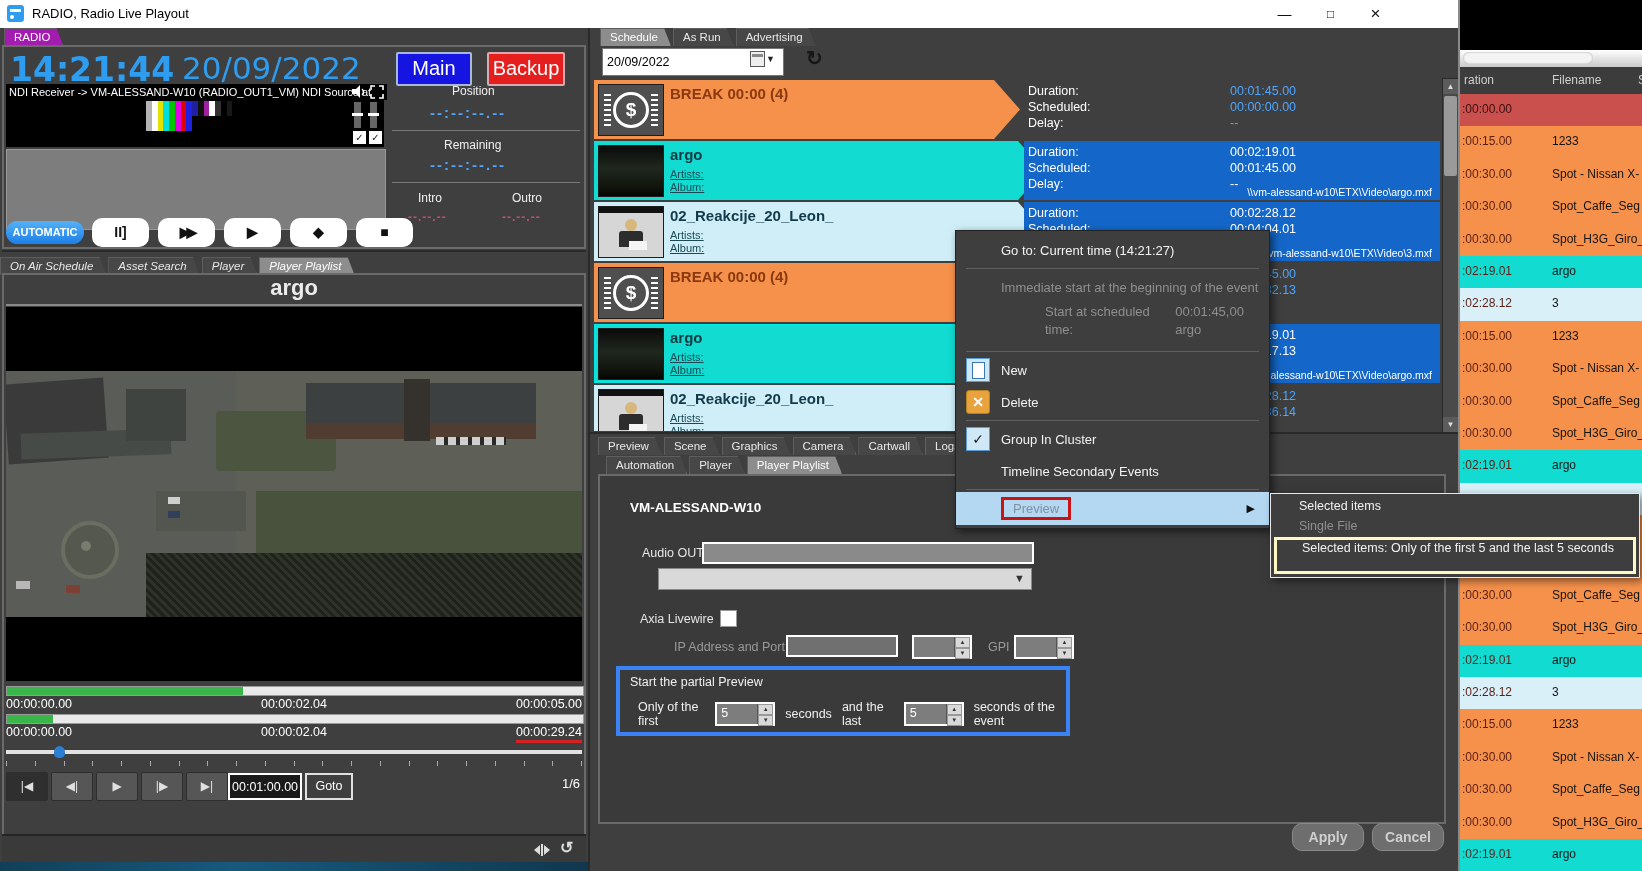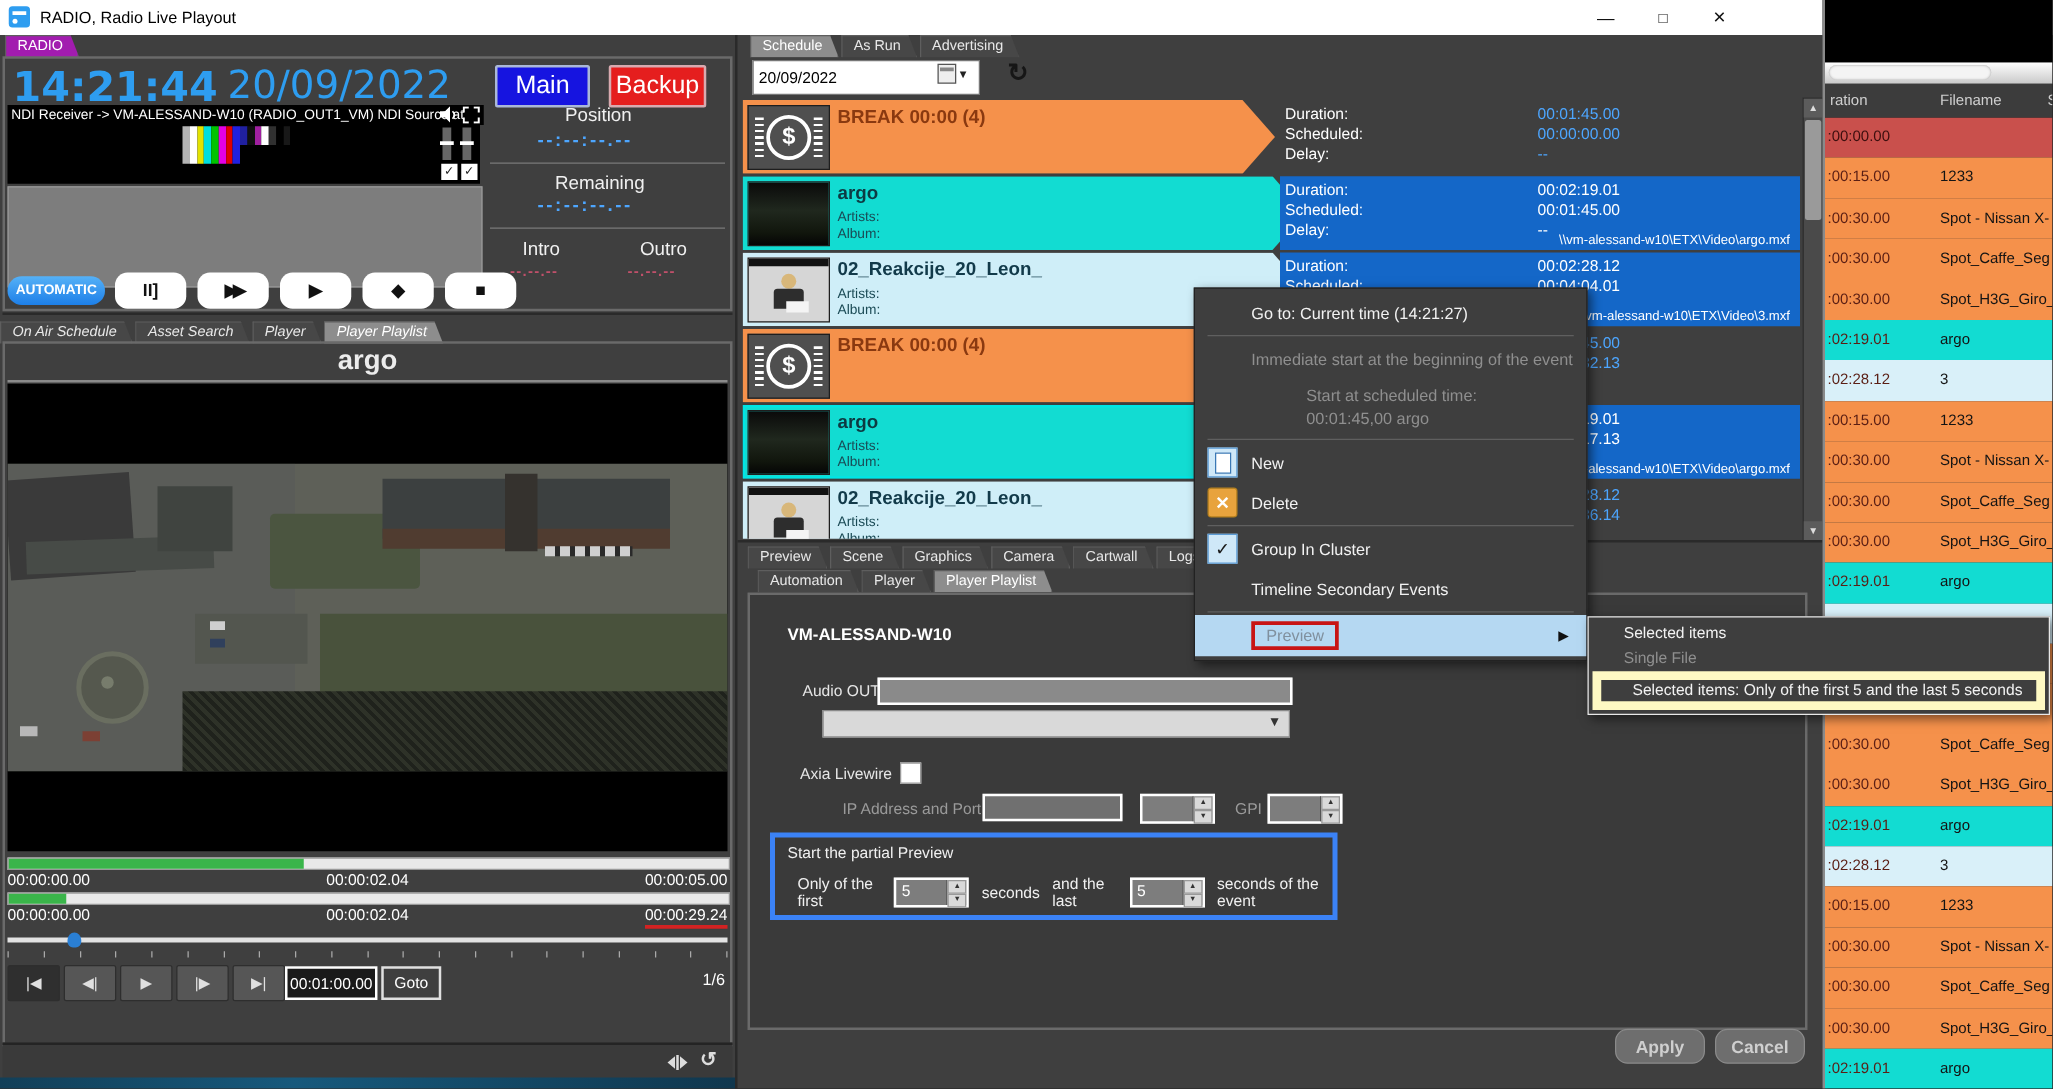--- a/index.html
+++ b/index.html
@@ -41,21 +41,21 @@
     padding-left:3px;line-height:16px;white-space:nowrap;overflow:hidden;}
   .videobox{position:absolute;left:6px;top:72px;width:378px;height:47px;background:#000;}
   .bars{position:absolute;left:140px;top:1px;width:92px;height:45px;display:flex;flex-wrap:wrap;}
   .bars i{display:block;height:30px;flex:1;}
   .bars b{display:block;height:15px;flex:1;}
   .fader{position:absolute;top:2px;width:7px;height:26px;background:#666;}
   .fader:before{content:"";position:absolute;left:-2px;top:11px;width:11px;height:3px;background:#fff;}
   .vcheck{position:absolute;width:13px;height:13px;background:#fff;color:#222;font-size:10px;line-height:13px;text-align:center;}
   .graybox{position:absolute;left:6px;top:121px;width:378px;height:79px;background:#7d7d7d;border:1px solid #999;}
 
-  .poslabel{position:absolute;color:#f0f0f0;font-size:15px;}
+  .poslabel{position:absolute;color:#f0f0f0;font-size:12px;}
   .posval{position:absolute;color:#4da6ff;font-size:15px;font-weight:bold;letter-spacing:2px;}
   .pdivider{position:absolute;left:392px;width:188px;border-top:1px solid #7a7a7a;}
   .iodash{position:absolute;color:#c0506a;font-size:12px;font-weight:bold;letter-spacing:1px;}
 
   .automatic{position:absolute;left:6px;top:193px;width:78px;height:23px;background:linear-gradient(#55b1f7,#1d7fe8);
     border-radius:12px;color:#fff;font-weight:bold;font-size:11px;text-align:center;line-height:23px;}
   .tbtn{position:absolute;top:190px;width:57px;height:29px;background:#fff;border-radius:10px;color:#111;
     text-align:center;line-height:29px;font-size:14px;font-weight:bold;}
 
   .ptitle{position:absolute;left:6px;top:247px;width:576px;text-align:center;font-size:22px;font-weight:bold;color:#ececec;
@@ -106,21 +106,21 @@
   .thumb.aerial{background:linear-gradient(180deg,#0a0a0a 0%,#20281e 45%,#11160d 80%,#050505 100%);}
   .thumb.person{background:#d6d6d6;}
   .thumb.person:before{content:"";position:absolute;left:0;top:0;right:0;height:6px;background:#111;}
   .phead{position:absolute;left:26px;top:12px;width:12px;height:12px;border-radius:50%;background:#d8b77a;}
   .pbody{position:absolute;left:20px;top:24px;width:24px;height:16px;background:#2d2d2d;border-radius:3px 3px 0 0;}
   .plaptop{position:absolute;left:30px;top:34px;width:18px;height:9px;background:#f4f4f4;}
   .s-title{position:absolute;left:76px;top:5px;font-size:15px;font-weight:bold;white-space:nowrap;}
   .t-break{color:#8a3910;}
   .t-cyan{color:#0d3a42;}
   .t-pale{color:#123a4a;}
-  .s-meta{position:absolute;left:76px;top:27px;font-size:11px;line-height:13px;color:#1a4a55;}
+  .s-meta{position:absolute;left:76px;top:27px;font-size:11px;line-height:13px;color:#1a4a55;text-decoration:underline;}
   .info{position:absolute;left:430px;right:0;top:0;bottom:0;font-size:12.5px;}
   .info.blue{background:#1467c8;}
   .ilbl{position:absolute;left:4px;top:3px;color:#fff;line-height:16px;}
   .ival{position:absolute;left:206px;top:3px;line-height:16px;white-space:pre;}
   .info.dark .ival{color:#4da6ff;}
   .info.blue .ival{color:#fff;}
   .ipath{position:absolute;right:8px;bottom:2px;color:#fff;font-size:10.5px;white-space:nowrap;}
 
   .vsb{position:absolute;left:852px;top:50px;width:17px;height:353px;background:#4a4a4a;border:1px solid #2a2a2a;}
   .vsb .ar{position:absolute;left:0;width:15px;height:15px;background:#5c5c5c;color:#ddd;font-size:8px;text-align:center;line-height:15px;}
@@ -143,38 +143,38 @@
   .rg-row{position:absolute;left:18px;top:30px;color:#f0f0f0;font-size:12.5px;display:flex;align-items:center;gap:10px;}
   .rg-row .spin{position:relative;display:inline-flex;}
   .okbtn{position:absolute;top:795px;width:70px;height:26px;background:#6e6e6e;border:1px solid #8a8a8a;border-radius:10px;
     color:#cfcfcf;font-size:14px;font-weight:bold;text-align:center;line-height:26px;}
 
   
   .cmenu{position:absolute;left:955px;top:230px;width:313px;background:#3e3e3e;border:1px solid #222;
     box-shadow:3px 3px 8px rgba(0,0,0,.55);z-index:30;padding:3px 0;}
   .cm-item{position:relative;color:#f2f2f2;font-size:13px;display:flex;align-items:center;min-height:32px;padding-left:45px;}
   .cm-item.dis{color:#8f8f8f;}
-  .cm-item.two{flex-direction:column;align-items:flex-start;justify-content:center;min-height:46px;line-height:18px;margin-left:44px;}
+  .cm-item.two{flex-direction:row;align-items:flex-start;justify-content:center;min-height:46px;line-height:18px;margin-left:44px;}
   .cm-sep{border-top:1px solid #5f5f5f;margin:2px 10px;}
   .cm-ico{position:absolute;left:10px;width:22px;height:22px;}
   .ico-new{background:#cfe8f8;border:1px solid #5b9bd5;}
   .ico-new:before{content:"";position:absolute;left:5px;top:3px;width:11px;height:15px;background:#fff;border:1px solid #3a78b5;}
   .ico-del{background:#e8a33d;border:1px solid #b5801e;border-radius:3px;color:#fff;font-weight:bold;
     text-align:center;line-height:22px;font-size:14px;}
   .ico-chk{background:#cfe8f8;border:1px solid #5b9bd5;color:#1a1a1a;text-align:center;line-height:22px;font-size:14px;}
   .cm-item.hl{background:#b5d8f2;color:#80909e;min-height:33px;}
   .redbox-inline{border:3px solid #c81414;padding:1px 9px;}
   .cm-arrow{position:absolute;right:14px;color:#111;font-size:11px;}
 
   
   .smenu{position:absolute;left:1270px;top:493px;width:368px;background:#3e3e3e;border:1px solid #e8e8e8;
     z-index:40;padding:2px 0;box-shadow:3px 3px 8px rgba(0,0,0,.5);}
   .sm-item{color:#f2f2f2;font-size:12.5px;padding:3px 0 3px 28px;white-space:nowrap;}
   .sm-item.dis{color:#8f8f8f;}
-  .sm-item.box{border:7px solid #fef9c3;margin:1px 3px;padding:1px 0 2px 25px;}
+  .sm-item.box{border:3px solid #fef9c3;margin:1px 3px;padding:1px 0 16px 25px;}
 
   
   .rtop{position:absolute;left:0;top:0;width:184px;height:50px;background:#000;}
   .rscroll{position:absolute;left:0;top:50px;width:184px;height:17px;background:linear-gradient(#ffffff,#c9c9c9);}
   .rscroll .th{position:absolute;left:3px;top:2px;width:130px;height:12px;background:#f4f4f4;border-radius:6px;box-shadow:inset 0 0 2px #999;}
   .rhead{position:absolute;left:0;top:67px;width:184px;height:27px;background:#3c3c3c;color:#cfcfcf;font-size:12px;border-bottom:1px solid #222;}
   .rhead span{position:absolute;top:6px;}
   .rrows{position:absolute;left:0;top:94px;width:184px;height:777px;overflow:hidden;}
   .arow{position:relative;width:184px;height:32.4px;font-size:12px;}
   .arow .dur{position:absolute;left:2px;top:8px;color:#5a1e14;}

